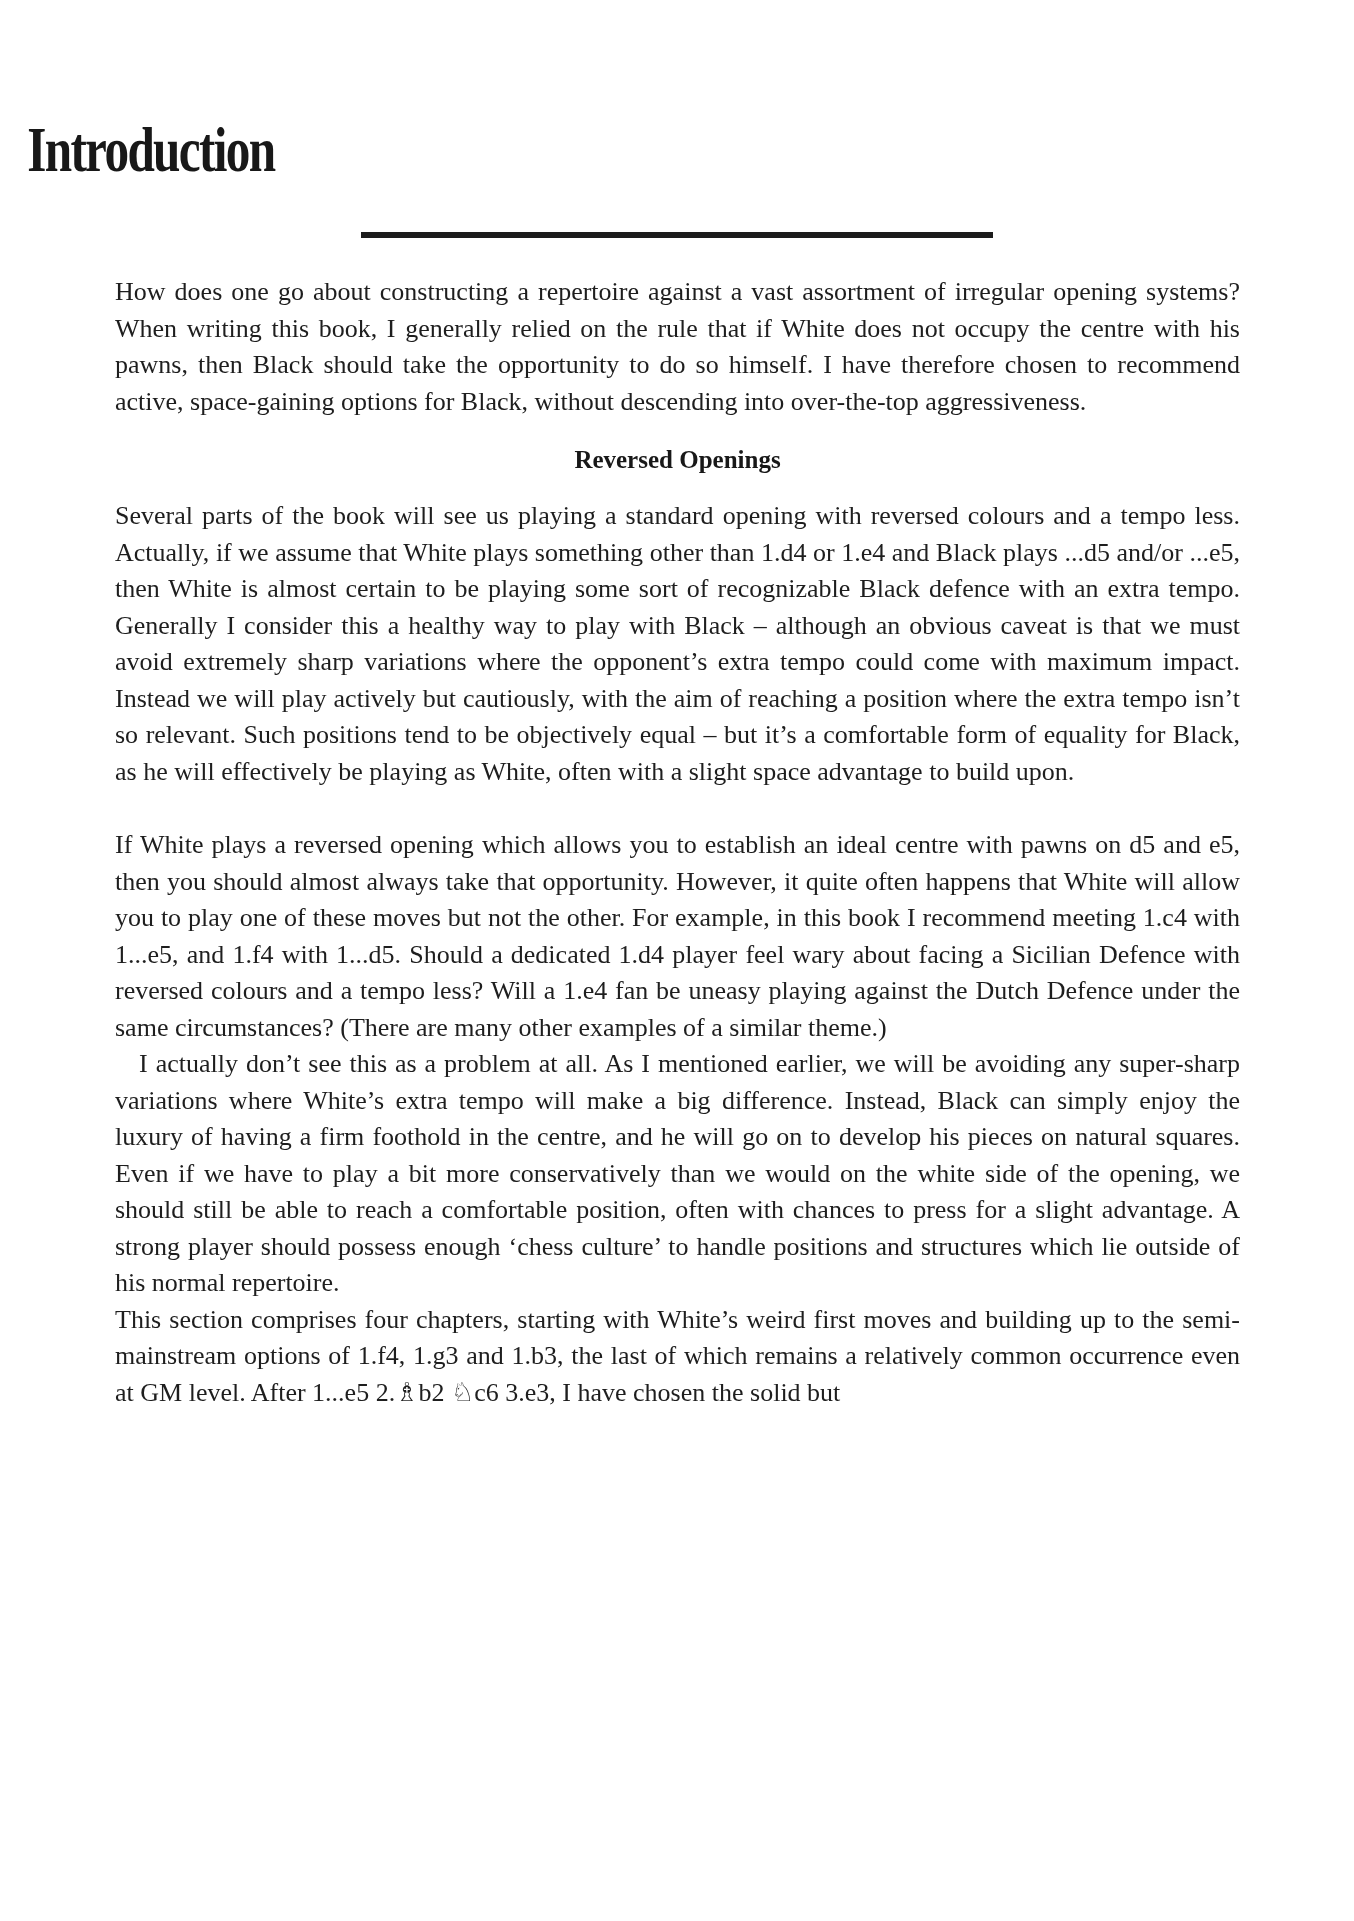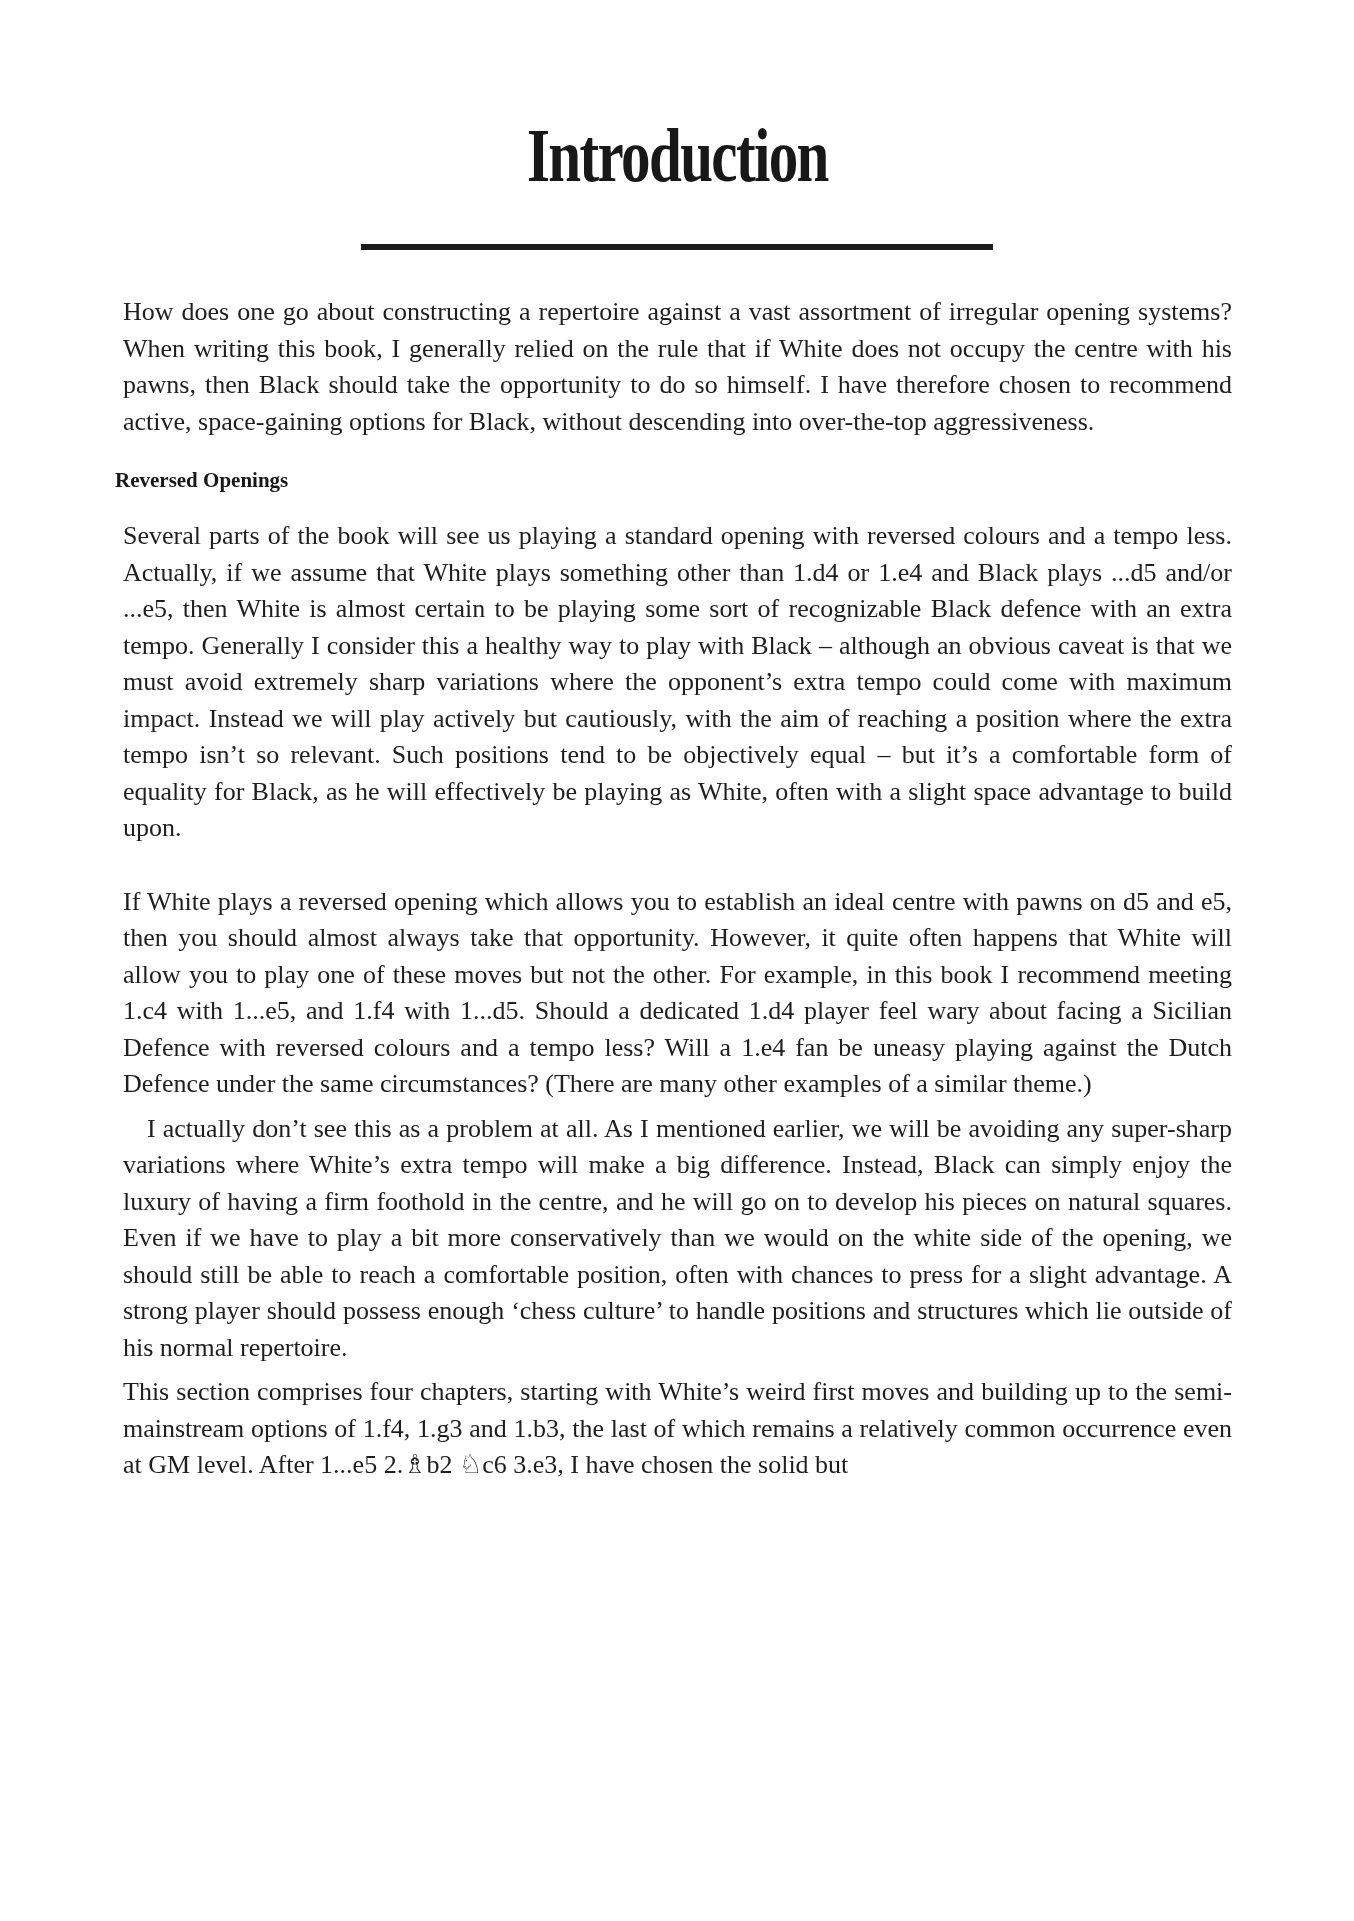--- a/index.html
+++ b/index.html
@@ -13,22 +13,21 @@
       height: 1921px;
       margin: 0 auto;
       background: #ffffff;
       overflow: hidden;
       font-family: "Liberation Serif", serif;
       color: #1e1e1e;
     }
     .title {
       margin: 0;
       padding-top: 122px;
-      text-align: center;
-      font-size: 72px;
+      font-size: 60px;
       line-height: 1;
       font-weight: bold;
       color: #181818;
       letter-spacing: -2px;
     }
     .title-inner {
       display: inline-block;
       transform: scale(0.82, 1.06);
       transform-origin: center bottom;
     }
@@ -38,32 +37,33 @@
       background: #1c1c1c;
       margin: 50px auto 0;
     }
     .body-text {
       padding: 36px 114px 0 115px;
       font-size: 26px;
       line-height: 36.5px;
       text-align: justify;
     }
     .para {
-      margin: 8px;
+      margin: 0;
       text-align: justify;
     }
     .para.indent {
       text-indent: 24px;
     }
     .para.gap-above {
       margin-top: 37px;
     }
     .subhead {
       margin: 22px 0 20px;
-      font-size: 21px;
+      text-align: center;
+      font-size: 25px;
       line-height: 36px;
       font-weight: bold;
       color: #181818;
     }
   </style>
 </head>
 <body>
 
 <div class="page">
 

